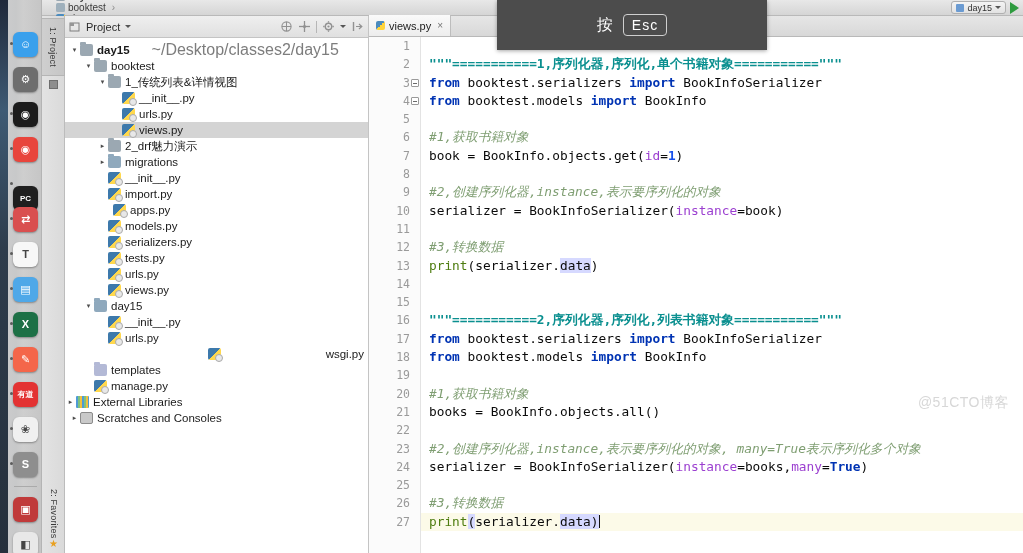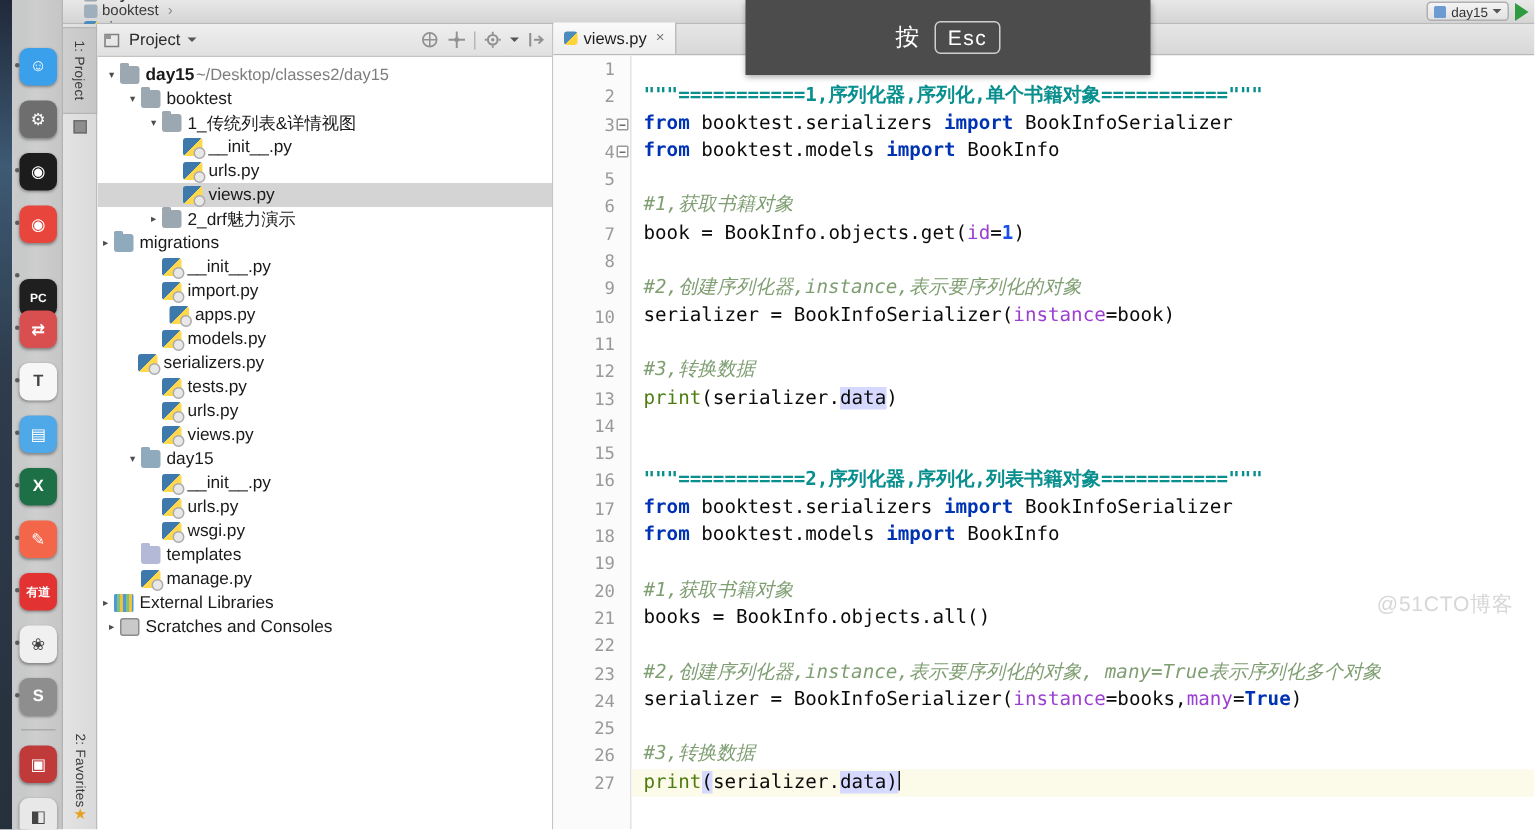--- a/index.html
+++ b/index.html
@@ -141,21 +141,21 @@
   }
   .py-ic:after{
     content:""; position:absolute; right:-2px; bottom:-2px;
     width:6px;height:6px;border-radius:50%;background:#e8e8e8;border:1px solid #aaa;
   }
   .lib-ic{
     background:repeating-linear-gradient(to right,#4f9ad6 0 2px,#7ec27e 2px 4px,#f0c040 4px 6px);
     border-radius:1px;
   }
   .scratch-ic{ background:#c9c9c9;border:1px solid #8c8c8c;border-radius:2px;}
-  .node .path{ color:#7d7d7d; margin-left:1px; font-size:11px;}
+  .node .path{ color:#7d7d7d; margin-left:22px; font-size:16px;}
   .node b{ font-weight:bold; }
 
   
   #editor { position:absolute; left:327px; top:16px; width:654px; height:537px; background:#fff; }
   #tabbar {
     height:21px; background:linear-gradient(to bottom,#e6e6e6,#d8d8d8);
     border-bottom:1px solid #b9b9b9; display:flex; align-items:flex-end;
   }
   .tab {
     height:21px; display:flex;align-items:center; gap:4px;
@@ -400,21 +400,21 @@
         <div class="node sel" style="padding-left: 46px;">
           <span class="arrow"></span>
           <span class="nic py-ic"></span>
           <span>views.py</span>
         </div>
         <div class="node" style="padding-left: 32px;">
           <span class="arrow">▸</span>
           <span class="nic folder-ic"></span>
           <span>2_drf魅力演示</span>
         </div>
-        <div class="node" style="">
+        <div class="node" style="padding-left: 32px;">
           <span class="arrow">▸</span>
           <span class="nic folder-ic folder-blue"></span>
           <span>migrations</span>
         </div>
         <div class="node" style="padding-left: 32px;">
           <span class="arrow"></span>
           <span class="nic py-ic"></span>
           <span>__init__.py</span>
         </div>
         <div class="node" style="padding-left: 32px;">
@@ -425,21 +425,21 @@
         <div class="node" style="padding-left: 37px;">
           <span class="arrow"></span>
           <span class="nic py-ic"></span>
           <span>apps.py</span>
         </div>
         <div class="node" style="padding-left: 32px;">
           <span class="arrow"></span>
           <span class="nic py-ic"></span>
           <span>models.py</span>
         </div>
-        <div class="node" style="padding-left: 16px; text-align: right;">
+        <div class="node" style="padding-left: 32px; text-align: right;">
           <span class="arrow"></span>
           <span class="nic py-ic"></span>
           <span>serializers.py</span>
         </div>
         <div class="node" style="padding-left: 32px;">
           <span class="arrow"></span>
           <span class="nic py-ic"></span>
           <span>tests.py</span>
         </div>
         <div class="node" style="padding-left: 32px;">
@@ -460,21 +460,21 @@
         <div class="node" style="padding-left: 32px;">
           <span class="arrow"></span>
           <span class="nic py-ic"></span>
           <span>__init__.py</span>
         </div>
         <div class="node" style="padding-left: 32px;">
           <span class="arrow"></span>
           <span class="nic py-ic"></span>
           <span>urls.py</span>
         </div>
-        <div class="node" style="padding-left: 32px;">
+        <div class="node" style="padding-left: 32px; justify-content: space-between;">
           <span class="arrow"></span>
           <span class="nic py-ic"></span>
           <span>wsgi.py</span>
         </div>
         <div class="node" style="padding-left: 18px;">
           <span class="arrow"></span>
           <span class="nic folder-ic folder-plain"></span>
           <span>templates</span>
         </div>
         <div class="node" style="padding-left: 18px;">

